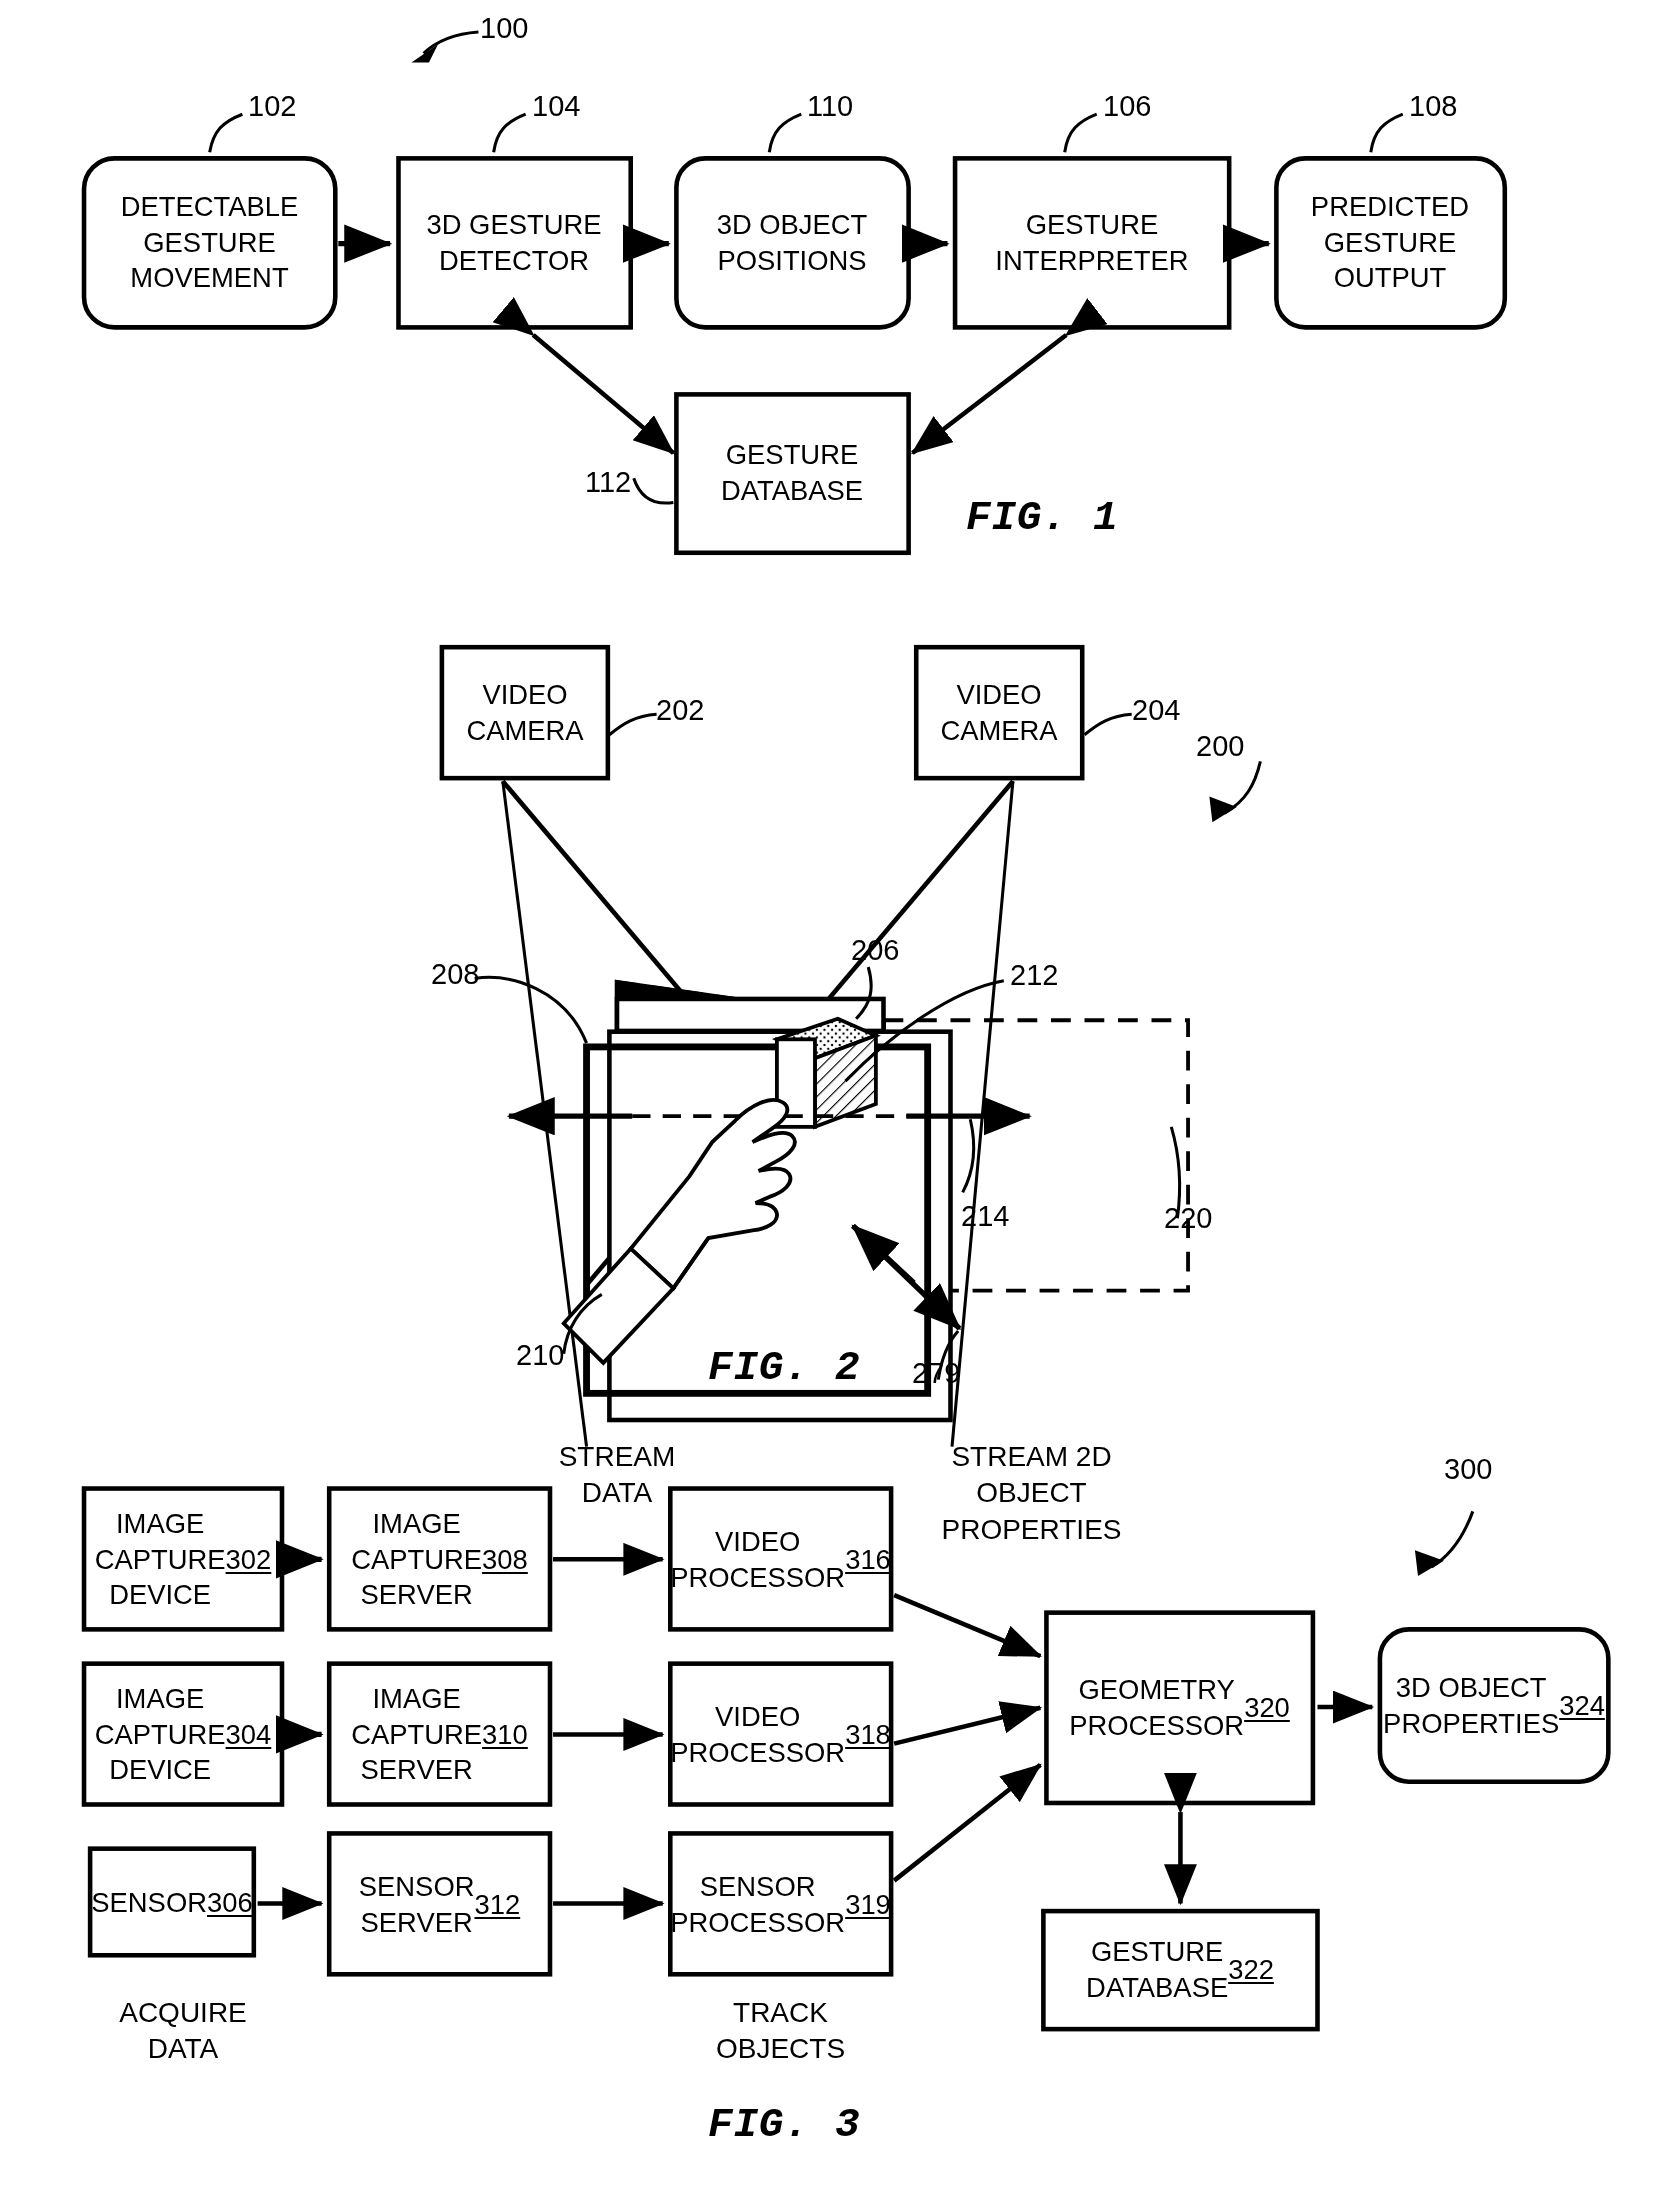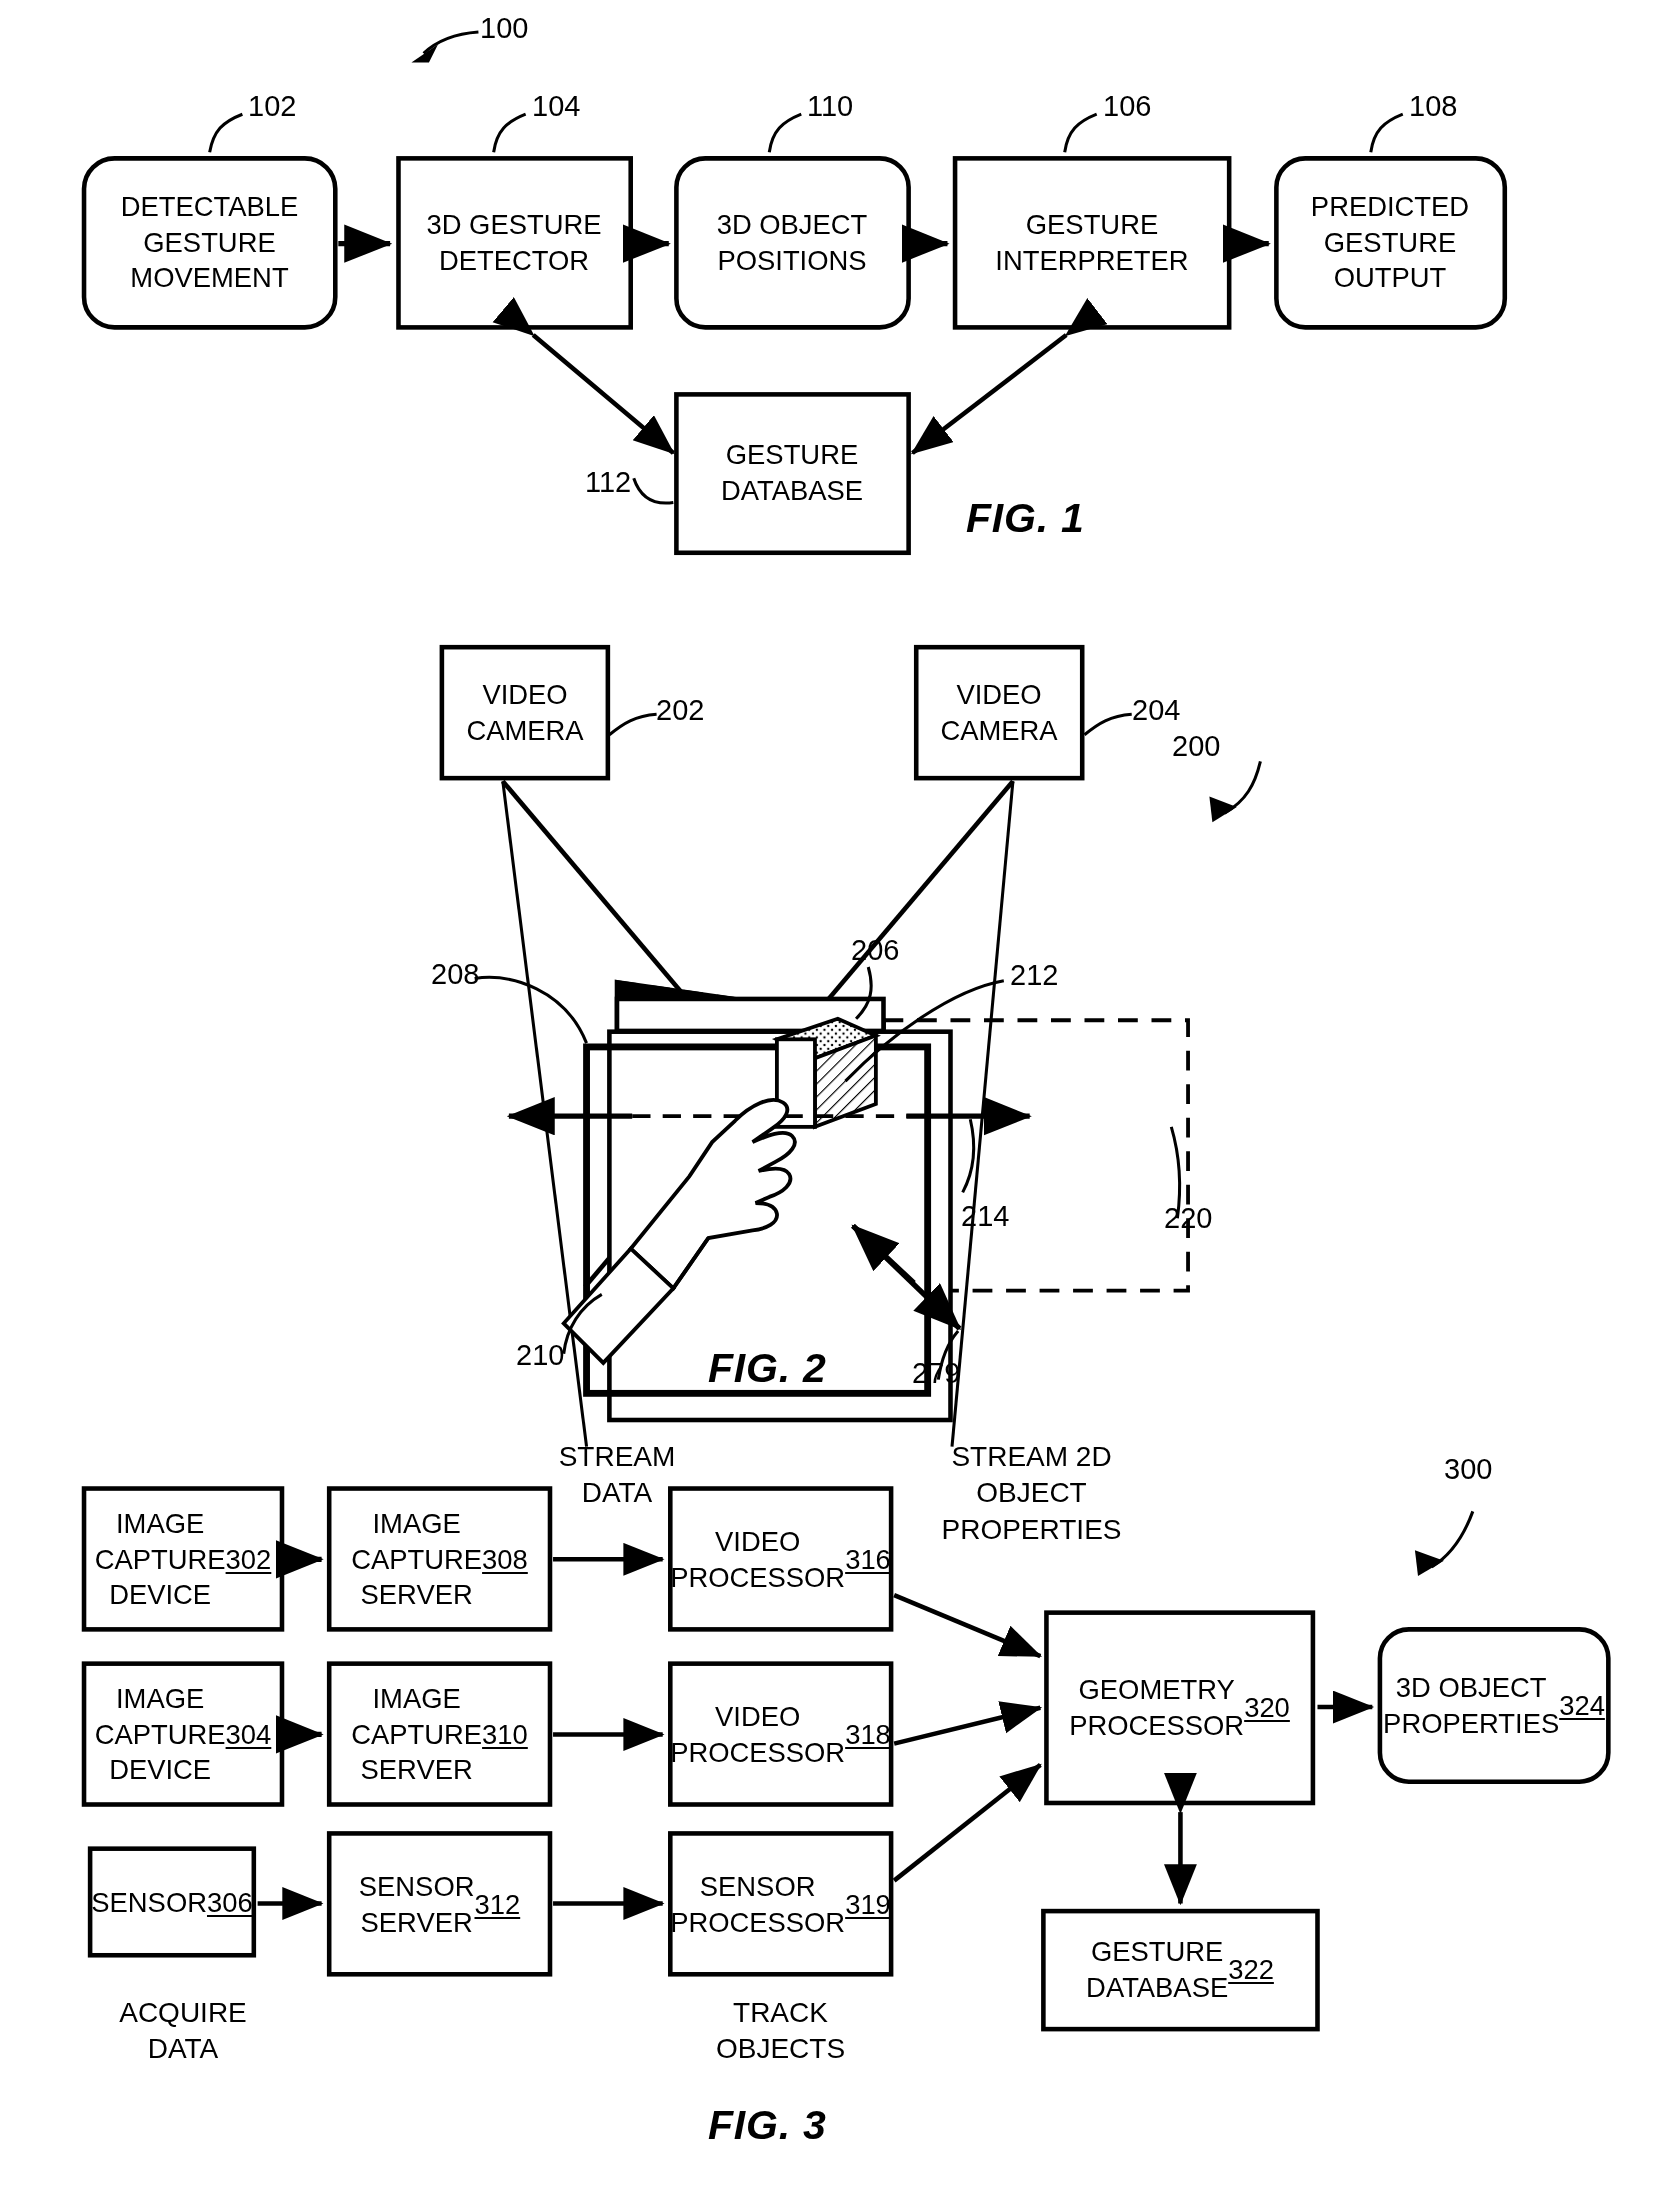--- a/index.html
+++ b/index.html
@@ -1,20 +1,20 @@
 <!DOCTYPE html>
 <html style="font-size:12.2px"><head>
 <meta charset="utf-8">
 <style>
   html,body{margin:0;padding:0;background:#ffffff;}
   body{width:1668px;height:2205px;position:relative;
        font-family:"Liberation Sans", sans-serif;color:#000;}
   #sheet{position:absolute;inset:0;width:1668px;height:2205px;padding-left:24px;}
   svg.layer{position:absolute;left:0;top:0;width:1668px;height:2205px;overflow:visible;}
-  .figcap{position:absolute;font-family:Liberation Sans, sans-serif;font-style:italic;
+  .figcap{position:absolute;font-family:Liberation Mono, monospace;font-style:italic;
           font-weight:bold;font-size:41px;letter-spacing:0.8px;white-space:nowrap;}
   .reftxt{position:absolute;font-family:"Liberation Sans", sans-serif;font-size:29px;
           white-space:nowrap;letter-spacing:0px;}
   .boxtxt{position:absolute;display:flex;align-items:center;justify-content:center;
           text-align:center;font-family:"Liberation Sans", sans-serif;font-size:27.4px;
           line-height:1.30;letter-spacing:0px;}
   .flowlbl{position:absolute;text-align:center;font-family:"Liberation Sans", sans-serif;
            font-size:28px;line-height:1.30;white-space:pre-line;}
   .u{text-decoration:underline;text-underline-offset:3px;}
 </style>
@@ -208,21 +208,21 @@
 
   <div class="figcap" style="left:966px;top:495px;">FIG. 1</div>
 
   <div class="boxtxt" style="left:442px;top:647px;width:166px;height:131px;white-space:pre-line;">VIDEO
 CAMERA</div>
   <div class="boxtxt" style="left:916px;top:647px;width:166px;height:131px;white-space:pre-line;">VIDEO
 CAMERA</div>
 
   <div class="reftxt" style="left:656px;top:694px;">202</div>
   <div class="reftxt" style="left:1132px;top:694px;">204</div>
-  <div class="reftxt" style="left:1172px;top:730px;">200</div>
+  <div class="reftxt" style="left:1196px;top:730px;">200</div>
 
   <div class="reftxt" style="left:851px;top:934px;">206</div>
   <div class="reftxt" style="left:431px;top:958px;">208</div>
   <div class="reftxt" style="left:516px;top:1339px;">210</div>
   <div class="reftxt" style="left:1010px;top:959px;">212</div>
   <div class="reftxt" style="left:961px;top:1200px;">214</div>
   <div class="reftxt" style="left:912px;top:1357px;">279</div>
   <div class="reftxt" style="left:1164px;top:1202px;">220</div>
 
   <div class="figcap" style="left:708px;top:1345px;">FIG. 2</div>

